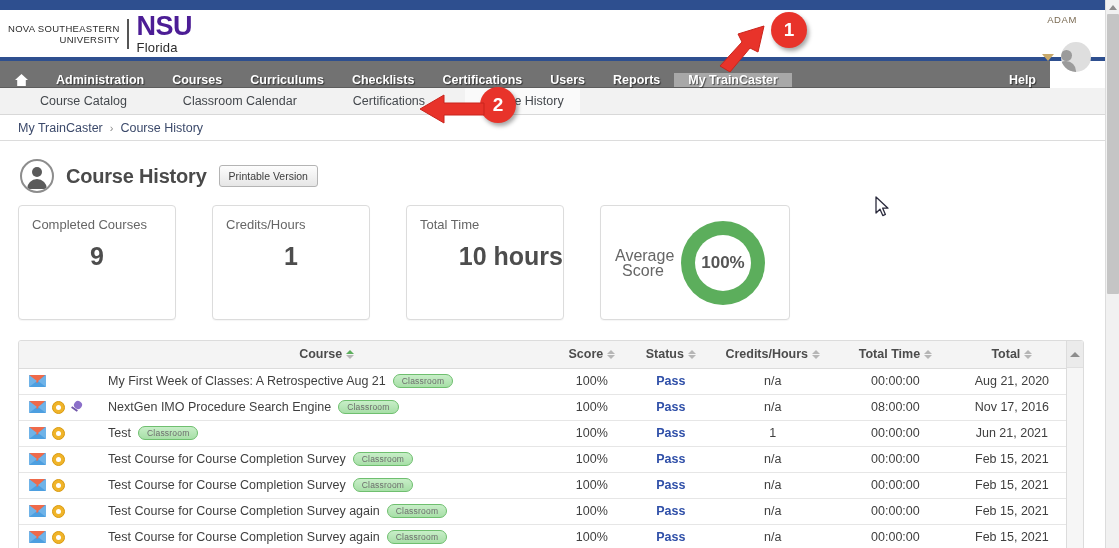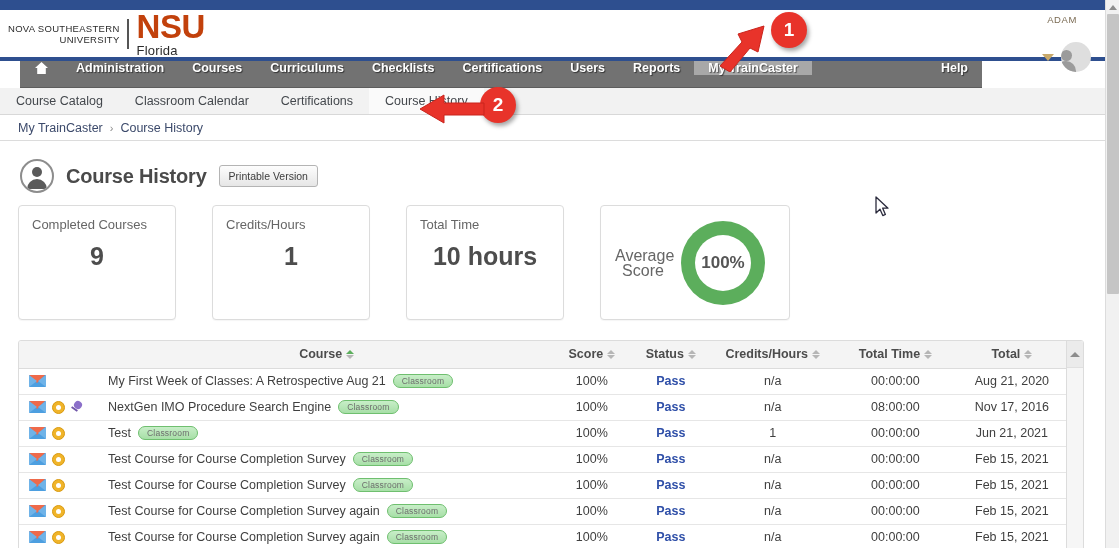--- a/index.html
+++ b/index.html
@@ -21,21 +21,21 @@
     display: flex; align-items: center; position: relative;
   }
   .logo { display:flex; align-items:center; margin-left: 8px; }
   .logo-left {
     text-align: right; font-size: 9.5px; letter-spacing: .3px;
     color: #2b2b2b; line-height: 11px; padding-right: 7px;
     font-family: "Liberation Sans", sans-serif;
   }
   .logo-div { width:2px; height:30px; background:#555; }
   .logo-right { padding-left: 8px; line-height: 1; }
-  .logo-nsu { font-size: 33px; font-weight: bold; letter-spacing: -0.5px; color: #c2410c; }
+  .logo-nsu { font-size: 27px; font-weight: bold; letter-spacing: -0.5px; color: #4c1d95; }
   .logo-fl { font-size: 13px; color: #2b2b2b; letter-spacing:.2px; margin-top:1px;}
 
   .user-area {
     position: absolute; right: 14px; top: 4px;
     display: flex; flex-direction: column; align-items: flex-end;
   }
   .user-name { font-size: 9.5px; color: #7a6a52; letter-spacing:.6px; margin-bottom:17px; margin-right:14px;}
   .user-row { display:flex; align-items:center; gap:7px; }
   .caret-down {
     width:0;height:0;border-left:6px solid transparent;border-right:6px solid transparent;
@@ -43,45 +43,44 @@
   }
   .avatar {
     width:30px;height:30px;border-radius:50%;background:#dedede;
     display:flex;align-items:flex-end;justify-content:center;overflow:hidden;
   }
   .avatar .head { width:11px;height:11px;border-radius:50%;background:#9b9b9b;position:relative;top:-11px;}
   .avatar .body { width:20px;height:12px;border-radius:10px 10px 0 0;background:#9b9b9b;position:relative;left:-15.5px;top:1px;}
 
   
   .main-nav {
-    height: 27px; width: 962px; background: #727272;
-    display: flex; align-items: flex-start; position: relative;
+    height: 27px; width: 1050px; background: #727272;
+    display: flex; align-items: flex-end; position: relative;
     border-bottom: 1px solid #5d5d5d;
-    margin-left: 20px;
   }
   .nav-item {
     display:flex;align-items:center;padding:0 14px;
     color:#ffffff; font-size:12.5px; font-weight:bold;
     text-shadow: 1px 1px 1px rgba(0,0,0,.55);
     cursor:pointer; white-space:nowrap;
   }
   .nav-item.home { padding: 0 13px 0 14px; }
   .nav-item.active { background:#a8a8a8; }
   .nav-spacer { flex:1; }
   .home-icon { display:block; }
 
   
   .sub-nav {
     height: 27px; width:1105px; background:#f2f2f2;
     border-bottom:1px solid #d8d8d8;
     display:flex; align-items:stretch;
   }
   .sub-item {
     display:flex;align-items:center;padding:0 16px;
-    font-size:12.5px;color:#44484d;cursor:pointer;white-space:nowrap;
+    font-size:12.5px;color:#44484d;cursor:pointer;white-space:nowrap;margin-left:24px;
   }
   .sub-item.active { background:#fafafa; }
 
   
   .breadcrumb {
     height:26px;width:1105px;background:#ffffff;
     display:flex;align-items:center;padding-left:18px;gap:7px;
     border-bottom:1px solid #dcdcdc; font-size:12.5px;
   }
   .crumb { color:#3c4a6b; cursor:pointer; }
@@ -106,21 +105,21 @@
   
   .cards { display:flex; gap:36px; padding:12px 0 0 18px; align-items:flex-start; }
   .card {
     border:1px solid #dcdcdc; border-radius:4px; background:#fff;
     height:115px; box-shadow:0 1px 1px rgba(0,0,0,.04);
   }
   .card-label { font-size:13px; color:#666; padding:11px 0 0 13px; }
   .card-value { font-size:25px; font-weight:bold; color:#4d4d4d; padding-left:13px; padding-top:10px; }
   .c1 { width:158px; } .c1 .card-value{ text-align:center; padding-left:0;}
   .c2 { width:158px; } .c2 .card-value{ text-align:center; padding-left:0;}
-  .c3 { width:158px; } .c3 .card-value{ text-align:center; padding-left:0;}
+  .c3 { width:158px; } .c3 .card-value{ text-align:right; padding-left:0;}
   .c4 { width:190px; display:flex; align-items:center; padding-left:14px; gap:10px;}
   .avg-label { font-size:16px; color:#666; line-height:15px; text-align:center; width:56px;}
   .donut {
     width:84px;height:84px;border-radius:50%;
     background:#5cae5c;
     display:flex;align-items:center;justify-content:center;flex:none;
   }
   .donut-hole {
     width:56px;height:56px;border-radius:50%;background:#fff;
     display:flex;align-items:center;justify-content:center;

